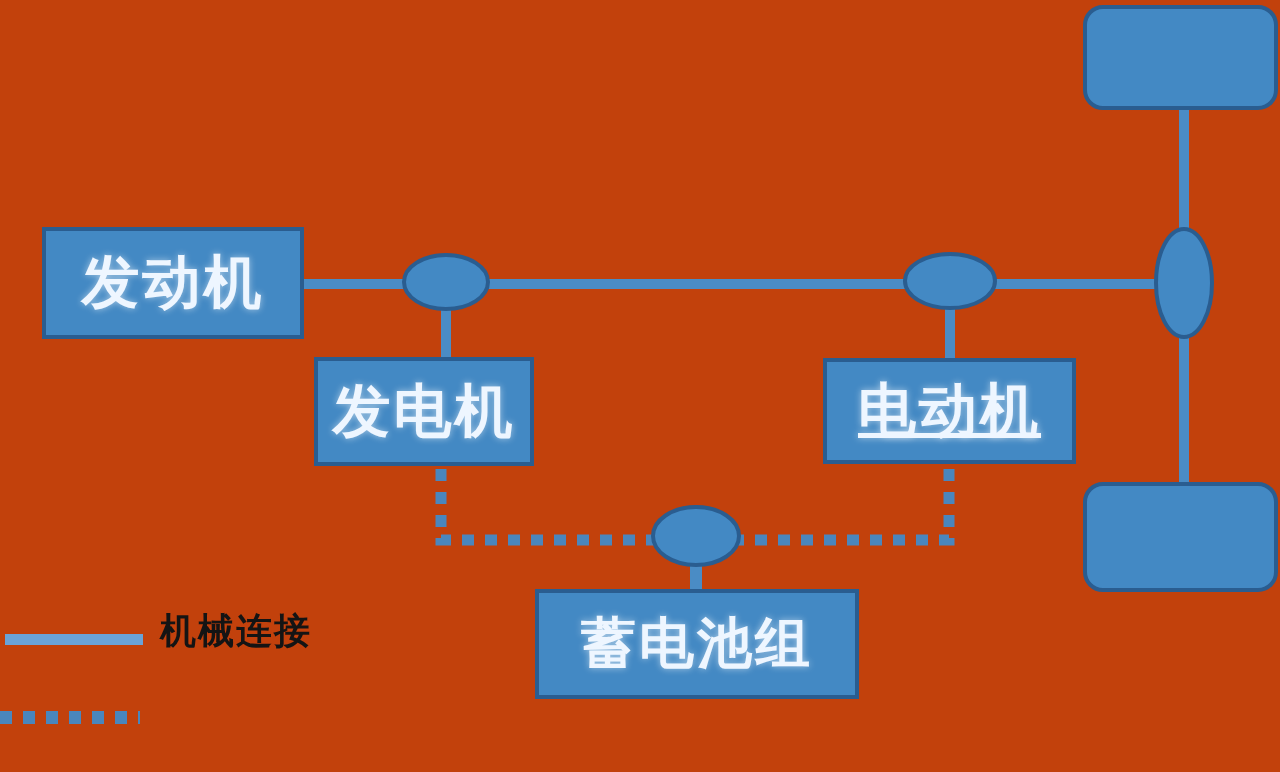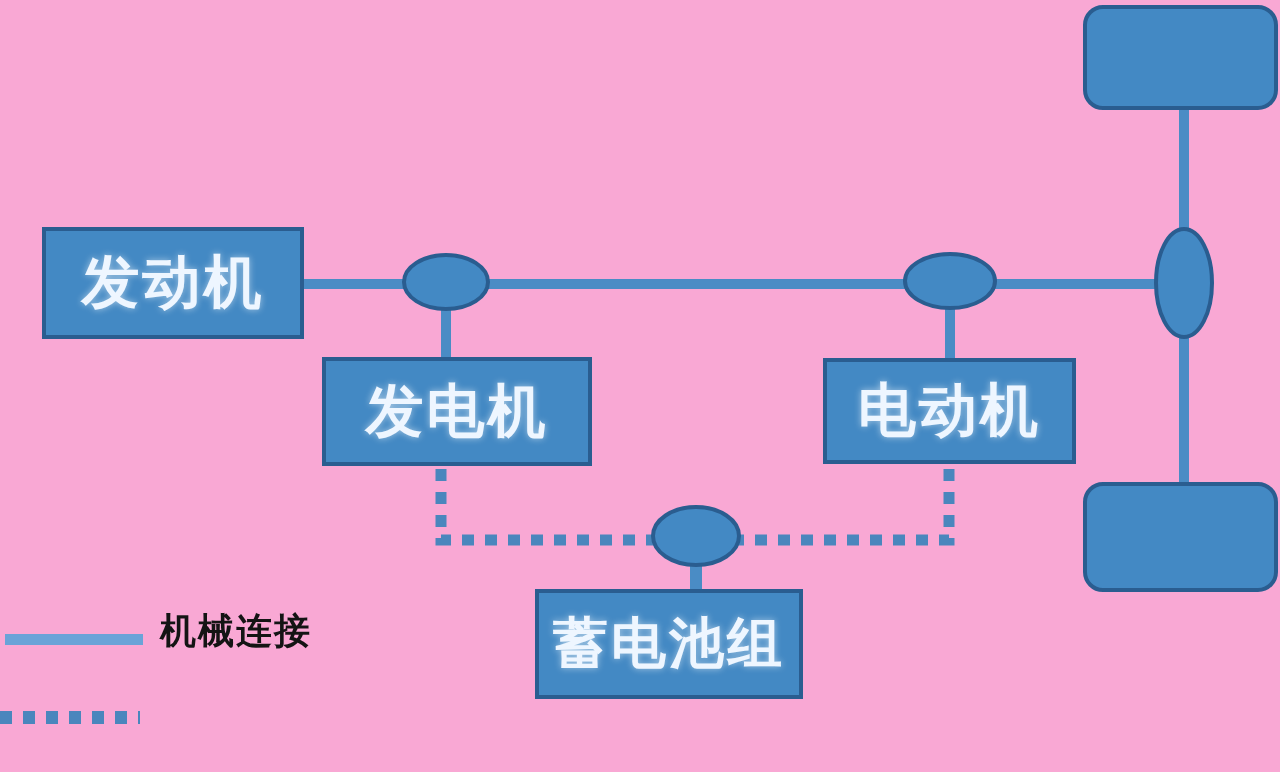--- a/index.html
+++ b/index.html
@@ -1,20 +1,20 @@
 <!DOCTYPE html>
 <html><head>
 <meta charset="utf-8">
 <style>
   html, body { margin: 0; padding: 0; background: #ffffff; }
   .stage {
     position: relative;
     width: 1280px;
     height: 772px;
-    background: #f9a8d4;
+    background: #c2410c;
     overflow: hidden;
     font-family: "Liberation Sans", sans-serif;
   }
   .connector-layer {
     position: absolute;
     left: 0; top: 0;
     width: 1280px; height: 772px;
   }
   .node {
     position: absolute;
@@ -25,23 +25,23 @@
     border: 4px solid #2a5d90;
     box-sizing: border-box;
     color: #eef6ff;
     font-weight: bold;
     font-size: 58px;
     letter-spacing: 3px;
     text-shadow: 0 0 7px rgba(255,255,255,0.55);
     white-space: nowrap;
   }
   .node-engine    { left: 42px;  top: 227px; width: 262px; height: 112px; }
-  .node-generator { left: 314px; top: 357px; width: 270px; height: 109px; margin-left: 8px; }
-  .node-motor     { left: 823px; top: 358px; width: 253px; height: 106px; }
-  .node-battery   { left: 535px; top: 589px; width: 268px; height: 110px; font-size: 55px; }
+  .node-generator { left: 314px; top: 357px; width: 220px; height: 109px; }
+  .node-motor     { left: 823px; top: 358px; width: 253px; height: 106px; text-decoration: underline; }
+  .node-battery   { left: 535px; top: 589px; width: 324px; height: 110px; font-size: 55px; }
   .wheel {
     position: absolute;
     background: #4389c4;
     border: 4px solid #2a5d90;
     border-radius: 20px;
     box-sizing: border-box;
   }
   .wheel-front { left: 1083px; top: 5px;   width: 195px; height: 105px; }
   .wheel-rear  { left: 1083px; top: 482px; width: 195px; height: 110px; }
   .legend-label {

